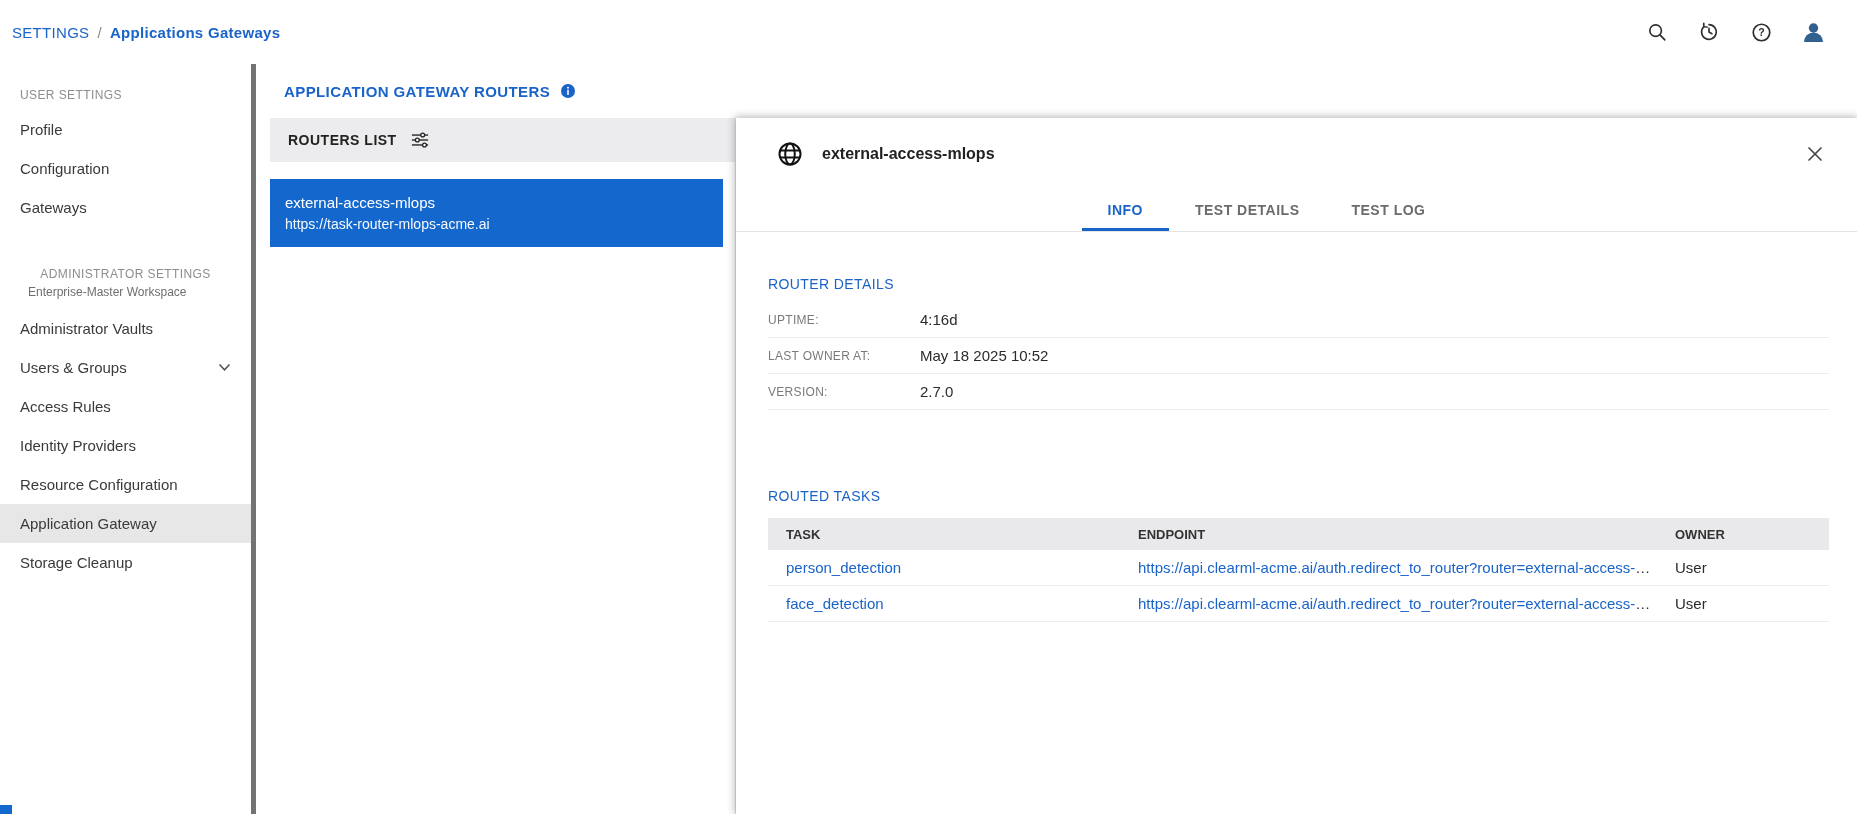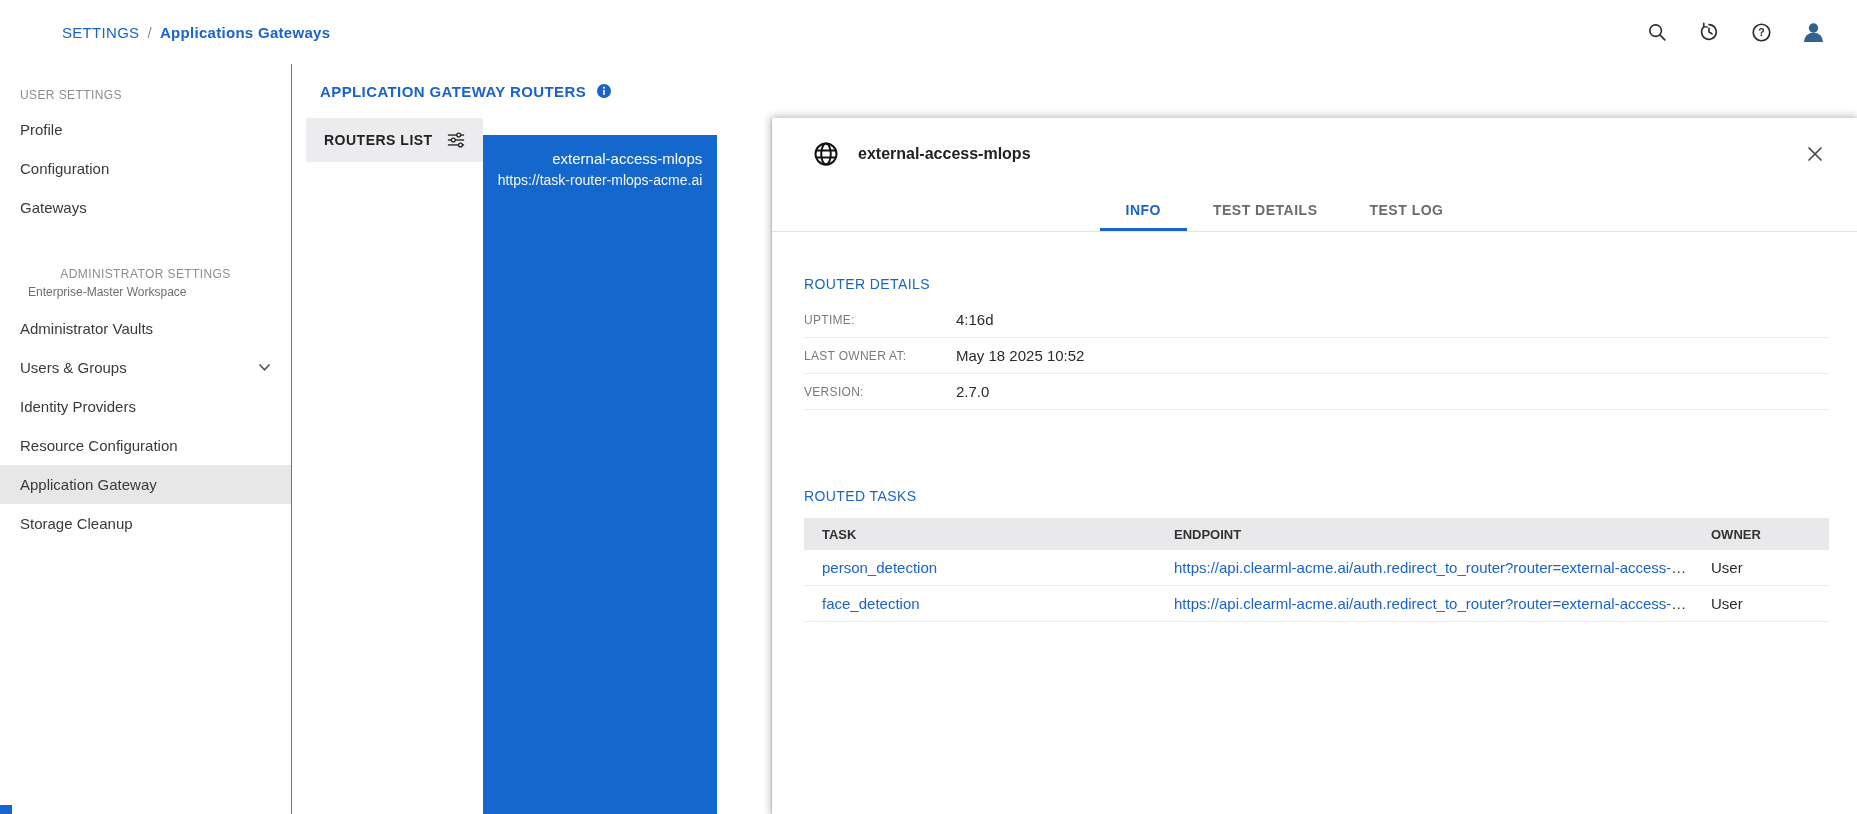--- a/index.html
+++ b/index.html
@@ -7,50 +7,50 @@
     --card-blue:#1467cd;
     --icon-dark:#2e2e2e;
     --avatar-blue:#33618f;
   }
   *{box-sizing:border-box;margin:0;padding:0;}
   html,body{width:1857px;height:814px;overflow:hidden;}
   body{font-family:"Liberation Sans","DejaVu Sans",sans-serif;background:#fff;color:#2b2b2b;position:relative;}
   .app{display:flex;flex-direction:column;height:100%;}
 
   
-  .topbar{height:64px;flex-shrink:0;display:flex;align-items:center;justify-content:space-between;padding:0 30px 0 22px;background:#fff;margin-left:40px;}
+  .topbar{height:64px;flex-shrink:0;display:flex;align-items:center;justify-content:space-between;padding:0 30px 0 12px;background:#fff;}
   .breadcrumb{display:flex;align-items:center;gap:8px;font-size:15px;letter-spacing:.3px;color:var(--accent);}
   .crumb-root{font-weight:400;cursor:pointer;}
   .crumb-sep{color:#8a8a8a;}
   .crumb-current{font-weight:700;}
   .topbar-icons{display:flex;align-items:center;gap:24px;}
   .icon-btn{width:28px;height:28px;display:flex;align-items:center;justify-content:center;cursor:pointer;color:var(--icon-dark);}
 
   
   .body-row{flex:1;display:flex;min-height:0;}
 
   
-  .sidebar{width:292px;flex-shrink:0;border-right:1px solid #737373;padding-top:14px;background:#fff;}
+  .sidebar{width:256px;flex-shrink:0;border-right:5px solid #737373;padding-top:14px;background:#fff;}
   .section-label{font-size:12px;color:#8d8d8d;letter-spacing:.4px;padding:10px 20px 8px 20px;}
   .section-label.admin{margin-top:30px;padding-bottom:2px;text-align:center;}
   .workspace-sub{font-size:12px;color:#6e6e6e;padding:2px 20px 10px 28px;}
   .side-item{font-size:15px;color:#3a3a3a;padding:11px 20px;display:flex;align-items:center;justify-content:space-between;cursor:pointer;}
   .side-item.selected{background:#e7e7e7;}
   .chevron{display:flex;align-items:center;color:#555;}
 
   
   .main{flex:1;display:flex;flex-direction:column;min-width:0;}
   .main-title-bar{height:54px;flex-shrink:0;display:flex;align-items:center;gap:10px;padding-left:28px;}
   .main-title{color:var(--accent);font-size:15px;font-weight:700;letter-spacing:.4px;}
   .info-dot{display:flex;align-items:center;color:var(--accent);cursor:pointer;}
 
   .panels{flex:1;display:flex;min-height:0;padding-left:14px;}
 
   
-  .routers-panel{width:466px;flex-shrink:0;display:flex;flex-direction:row;border-right:1px solid #e3e3e3;background:#fff;text-align:right;}
+  .routers-panel{width:466px;flex-shrink:0;display:flex;flex-direction:column;border-right:1px solid #e3e3e3;background:#fff;}
   .routers-header{height:44px;flex-shrink:0;background:#ececee;display:flex;align-items:center;gap:14px;padding:0 18px;}
   .routers-header-label{font-size:14px;font-weight:700;letter-spacing:.5px;color:#222;}
   .filter-icon{display:flex;align-items:center;color:#222;cursor:pointer;}
   .router-card{background:var(--card-blue);color:#fff;margin:17px 12px 0 0;padding:13px 15px;cursor:pointer;}
   .router-card .rc-name{font-size:15px;line-height:1.45;}
   .router-card .rc-url{font-size:14px;line-height:1.45;opacity:.96;}
 
   
   .detail-panel{flex:1;min-width:0;background:#fff;box-shadow:0 0 8px 1px rgba(0,0,0,.30);position:relative;z-index:2;display:flex;flex-direction:column;}
   .detail-header{height:72px;flex-shrink:0;display:flex;align-items:center;padding:0 28px 0 40px;}
@@ -141,20 +141,23 @@
       <div class="side-item">
         <span>Administrator Vaults</span>
       </div>
       <div class="side-item">
         <span>Users &amp; Groups</span>
         <span class="chevron">
           <svg width="13" height="9" viewBox="0 0 13 9" fill="none" stroke="currentColor" stroke-width="1.6">
               <path d="M1.5 1.5 L6.5 6.8 L11.5 1.5"></path>
             </svg>
         </span>
+      </div>
+      <div class="side-item">
+        <span>Access Rules</span>
       </div>
       <div class="side-item">
         <span>Identity Providers</span>
       </div>
       <div class="side-item">
         <span>Resource Configuration</span>
       </div>
       <div class="side-item selected">
         <span>Application Gateway</span>
       </div>

